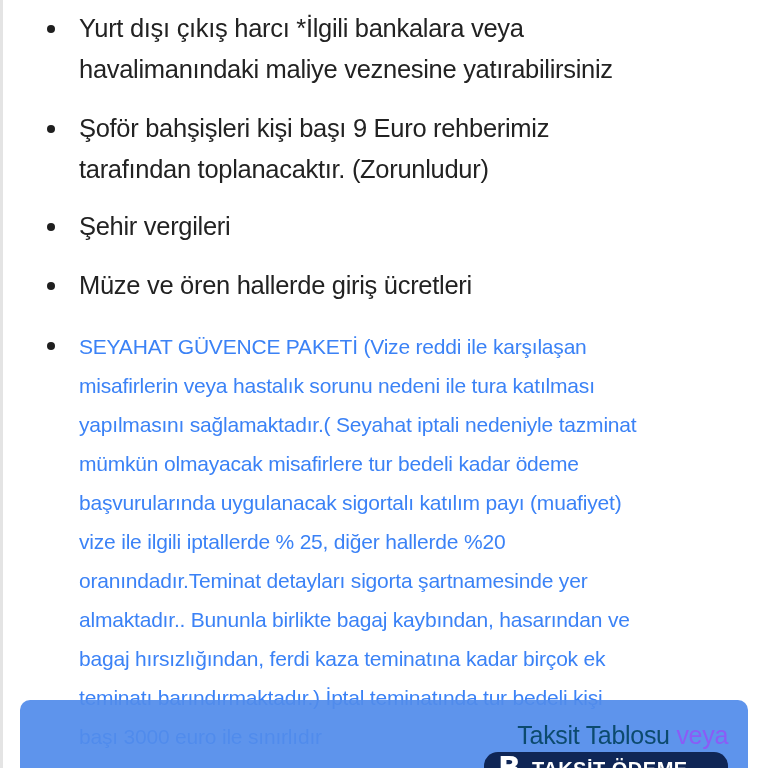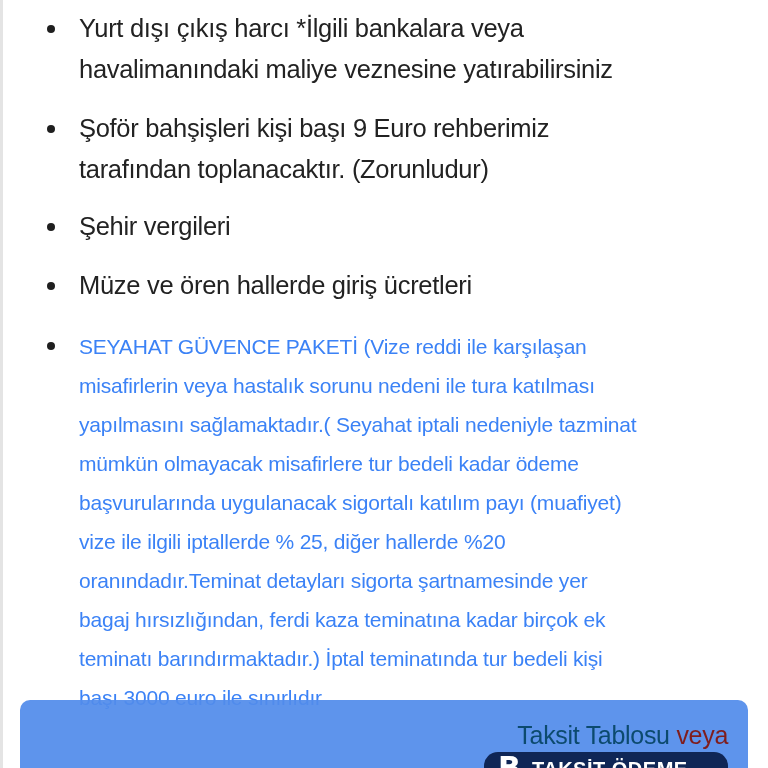--- a/index.html
+++ b/index.html
@@ -32,21 +32,21 @@
     position:absolute; left:20px; top:700px; width:728px; height:90px;
     background:rgba(82,140,235,0.93);
     border-radius:10px;
   }
   .panel-label {
     position:absolute; right:40px; top:720px;
     font-size:25px; line-height:30px; letter-spacing:-0.3px;
     white-space:nowrap;
   }
   .panel-label .link { color:#0c4a6e; }
-  .panel-label .veya { color:#7f1d1d; }
+  .panel-label .veya { color:#8b5cf6; }
   .pay-btn {
     position:absolute; left:484px; top:752px; width:244px; height:40px;
     background:#0f2656; border-radius:14px;
     display:flex; align-items:flex-start; overflow:hidden;
   }
   .pay-logo {
     margin-left:14px; margin-top:1px;
     width:28px; height:30px; color:#ffffff;
     font-weight:bold; font-size:30px; line-height:30px;
     font-family:"DejaVu Sans", sans-serif;
@@ -96,20 +96,21 @@
   <div class="item" style="top:327px;">
     <span class="bullet" style="top:15px;"></span>
     <div class="text small">
       <div>SEYAHAT GÜVENCE PAKETİ (Vize reddi ile karşılaşan</div>
       <div>misafirlerin veya hastalık sorunu nedeni ile tura katılması</div>
       <div>yapılmasını sağlamaktadır.( Seyahat iptali nedeniyle tazminat</div>
       <div>mümkün olmayacak misafirlere tur bedeli kadar ödeme</div>
       <div>başvurularında uygulanacak sigortalı katılım payı (muafiyet)</div>
       <div>vize ile ilgili iptallerde % 25, diğer hallerde %20</div>
       <div>oranındadır.Teminat detayları sigorta şartnamesinde yer</div>
+      <div>almaktadır.. Bununla birlikte bagaj kaybından, hasarından ve</div>
       <div>bagaj hırsızlığından, ferdi kaza teminatına kadar birçok ek</div>
       <div>teminatı barındırmaktadır.) İptal teminatında tur bedeli kişi</div>
       <div>başı 3000 euro ile sınırlıdır</div>
     </div>
   </div>
 </div>
 
 <div class="panel"></div>
 
 <div class="panel-label">

